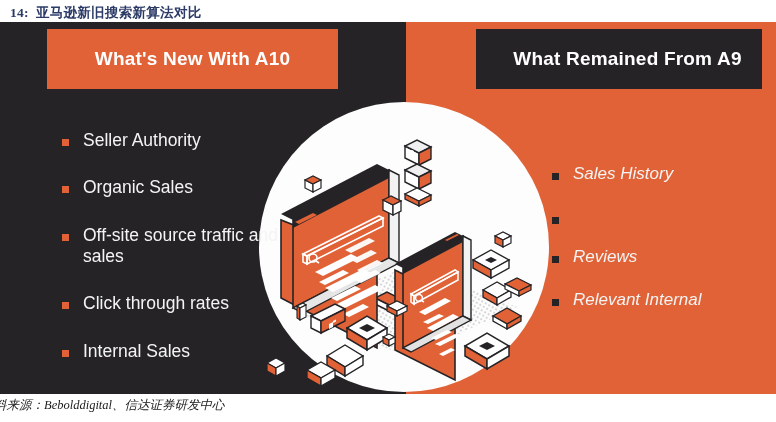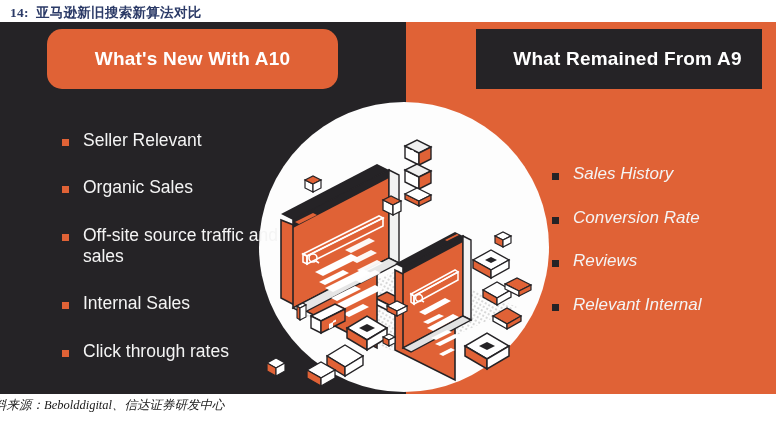--- a/index.html
+++ b/index.html
@@ -46,21 +46,20 @@
   
   .banner {
     position:absolute;
     display:flex; align-items:center; justify-content:center;
     font-size:19px; font-weight:700; color:#ffffff;
     letter-spacing:.2px;
   }
   .banner-left {
     left:47px; top:7px; width:291px; height:60px;
     background:#E06236;
-    border-radius:15px;
   }
   .banner-right {
     left:70px; top:7px; width:286px; height:60px;
     background:#252326;
     padding-left:17px;
   }
 
   
   .list {
     position:absolute;
@@ -327,52 +326,51 @@
         </g>
       </svg>
     </div>
 
     <div class="banner banner-left">
       <span>What's New With A10</span>
     </div>
     <ul class="list list-left">
       <li class="item">
         <span class="bullet bullet-orange"></span>
-        <span class="item-label">Seller Relevant</span>
+        <span class="item-label">Seller Authority</span>
       </li>
       <li class="item">
         <span class="bullet bullet-orange"></span>
         <span class="item-label">Organic Sales</span>
       </li>
       <li class="item">
         <span class="bullet bullet-orange"></span>
         <span class="item-label">Off-site source traffic and sales</span>
       </li>
       <li class="item">
         <span class="bullet bullet-orange"></span>
+        <span class="item-label">Click through rates</span>
+      </li>
+      <li class="item">
+        <span class="bullet bullet-orange"></span>
         <span class="item-label">Internal Sales</span>
-      </li>
-      <li class="item">
-        <span class="bullet bullet-orange"></span>
-        <span class="item-label">Click through rates</span>
       </li>
     </ul>
 
     <div class="half-orange" style="background:transparent;">
       <div class="banner banner-right">
         <span>What Remained From A9</span>
       </div>
       <ul class="list list-right">
         <li class="item">
           <span class="bullet bullet-dark"></span>
           <span class="item-label">Sales History</span>
         </li>
         <li class="item">
           <span class="bullet bullet-dark"></span>
-          <span class="item-label">Conversion Rate</span>
         </li>
         <li class="item">
           <span class="bullet bullet-dark"></span>
           <span class="item-label">Reviews</span>
         </li>
         <li class="item">
           <span class="bullet bullet-dark"></span>
           <span class="item-label">Relevant Internal</span>
         </li>
       </ul>

